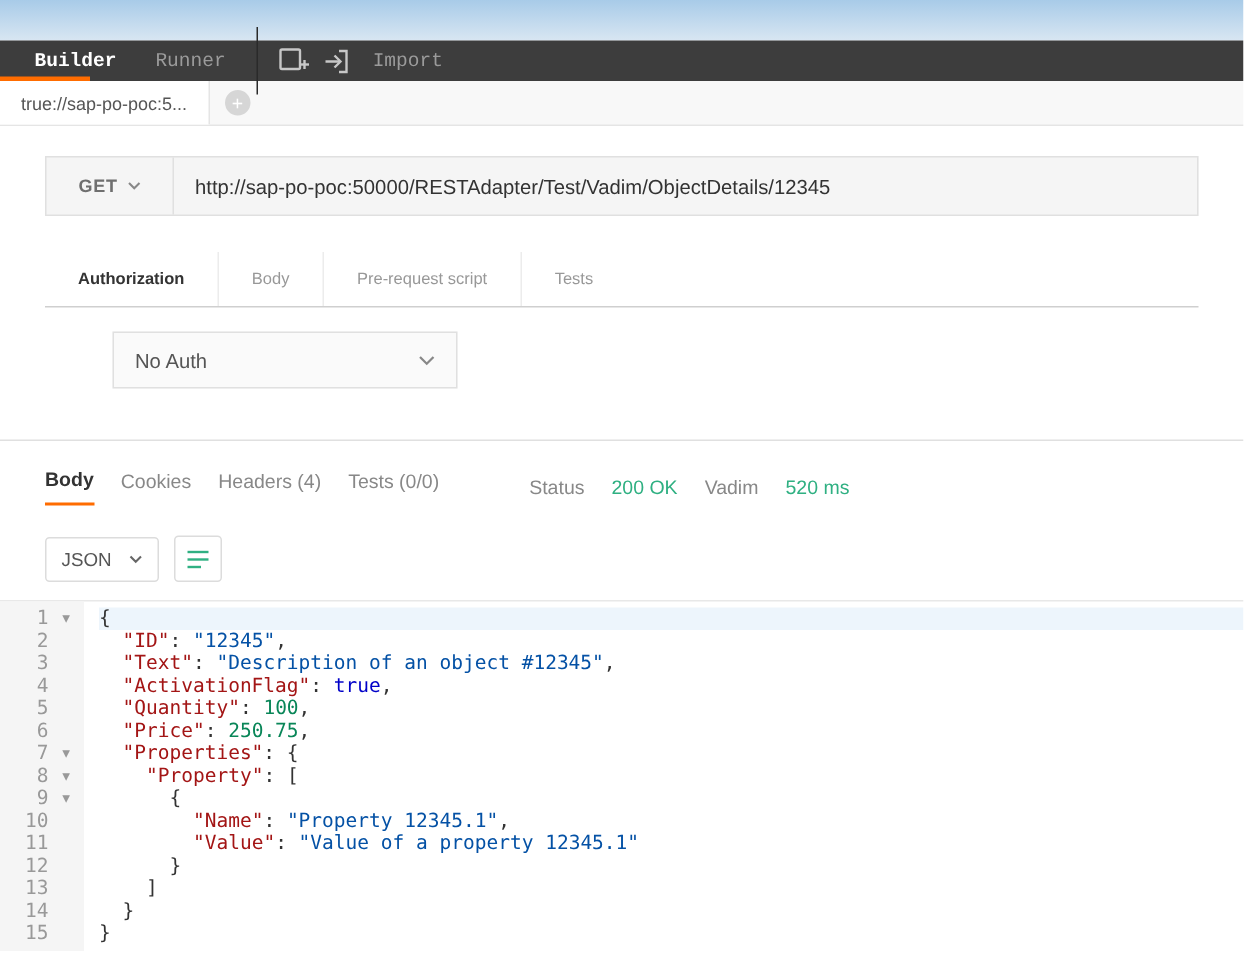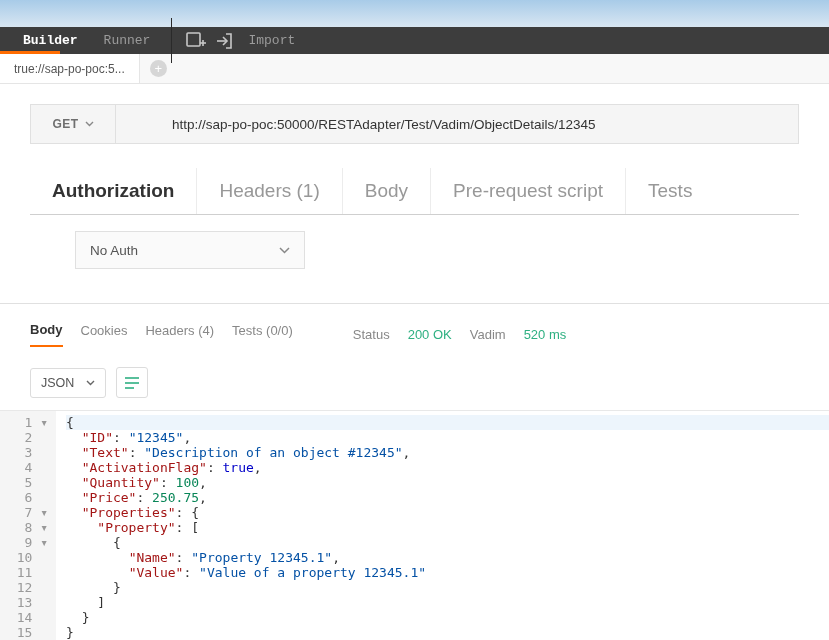--- a/index.html
+++ b/index.html
@@ -10,25 +10,25 @@
 .topbar-tab.active { color: #fff; font-weight: 600; }
 .topbar-active-underline { position: absolute; bottom: 0; left: 0; width: 60px; height: 3px; background: #ff6c00; }
 .topbar-divider { width: 1px; height: 45px; background: #2a2a2a; margin: 0 8px; }
 .icon-btn { width: 30px; height: 30px; display: flex; align-items: center; justify-content: center; cursor: pointer; }
 .import-label { color: #9b9b9b; font-size: 13px; margin-left: 8px; cursor: pointer; }
 .tabrow { height: 30px; background: #f8f8f8; border-bottom: 1px solid #e5e5e5; display: flex; align-items: stretch; }
 .reqtab { display: flex; align-items: center; padding: 0 14px; background: #fff; border-right: 1px solid #e5e5e5; font-size: 12px; color: #555; cursor: pointer; }
 .addtab { display: flex; align-items: center; padding: 0 10px; cursor: pointer; }
 .addcircle { width: 17px; height: 17px; border-radius: 50%; background: #d6d6d6; display: flex; align-items: center; justify-content: center; color: #fff; font-size: 13px; line-height: 1; }
 .reqarea { padding: 20px 30px 0 30px; }
-.urlrow { display: flex; border: 1px solid #e0e0e0; background: #f5f5f5; height: 40px; gap: 42px; }
+.urlrow { display: flex; border: 1px solid #e0e0e0; background: #f5f5f5; height: 40px; }
 .method { width: 85px; display: flex; align-items: center; justify-content: center; gap: 6px; border-right: 1px solid #e0e0e0; color: #6f6f6f; font-size: 12px; font-weight: 600; cursor: pointer; letter-spacing: 0.5px; }
 .urlinput { flex: 1; border: none; background: transparent; padding: 0 14px; font-size: 13.5px; color: #333; }
 .reqtabs { display: flex; border-bottom: 1px solid #cfcfcf; margin-top: 24px; }
-.reqtabs .rt { padding: 12px 22px; font-size: 19px; color: #989898; border-right: 1px solid #ececec; cursor: pointer; text-align: right; }
+.reqtabs .rt { padding: 12px 22px; font-size: 11px; color: #989898; border-right: 1px solid #ececec; cursor: pointer; text-align: right; }
 .reqtabs .rt:last-child { border-right: none; }
 .reqtabs .rt.active { color: #333; font-weight: 600; }
 .authrow { margin-top: 16px; padding-left: 45px; }
 .authsel { width: 230px; height: 38px; border: 1px solid #e0e0e0; background: #fafafa; display: flex; align-items: center; justify-content: space-between; padding: 0 14px; color: #555; font-size: 13.5px; cursor: pointer; }
 .body-divider { border-bottom: 1px solid #e0e0e0; margin-top: 34px; }
 .resprow { display: flex; align-items: center; gap: 18px; margin-top: 18px; padding: 0 30px; font-size: 13px; }
 .resprow .rtab { color: #888; cursor: pointer; padding-bottom: 8px; }
 .resprow .rtab.active { color: #333; font-weight: 600; border-bottom: 2px solid #ff6c00; }
 .resprow .spacer { flex: 0 0 24px; }
 .resprow .statlabel { color: #888; }
@@ -93,21 +93,20 @@
       <span>GET</span>
       <svg class="chev" width="9" height="6" viewBox="0 0 9 6">
           <path d="M1 1l3.5 3.5L8 1" fill="none" stroke="#888" stroke-width="1.4"></path>
         </svg>
     </div>
     <input class="urlinput" value="http://sap-po-poc:50000/RESTAdapter/Test/Vadim/ObjectDetails/12345" style="">
   </div>
 
   <div class="reqtabs">
     <div class="rt active">Authorization</div>
-    <div class="rt">Headers (1)</div>
     <div class="rt">Body</div>
     <div class="rt">Pre-request script</div>
     <div class="rt">Tests</div>
   </div>
 
   <div class="authrow">
     <div class="authsel">
       <span>No Auth</span>
       <svg class="chev" width="11" height="7" viewBox="0 0 11 7">
           <path d="M1 1l4.5 4.5L10 1" fill="none" stroke="#888" stroke-width="1.5"></path>

